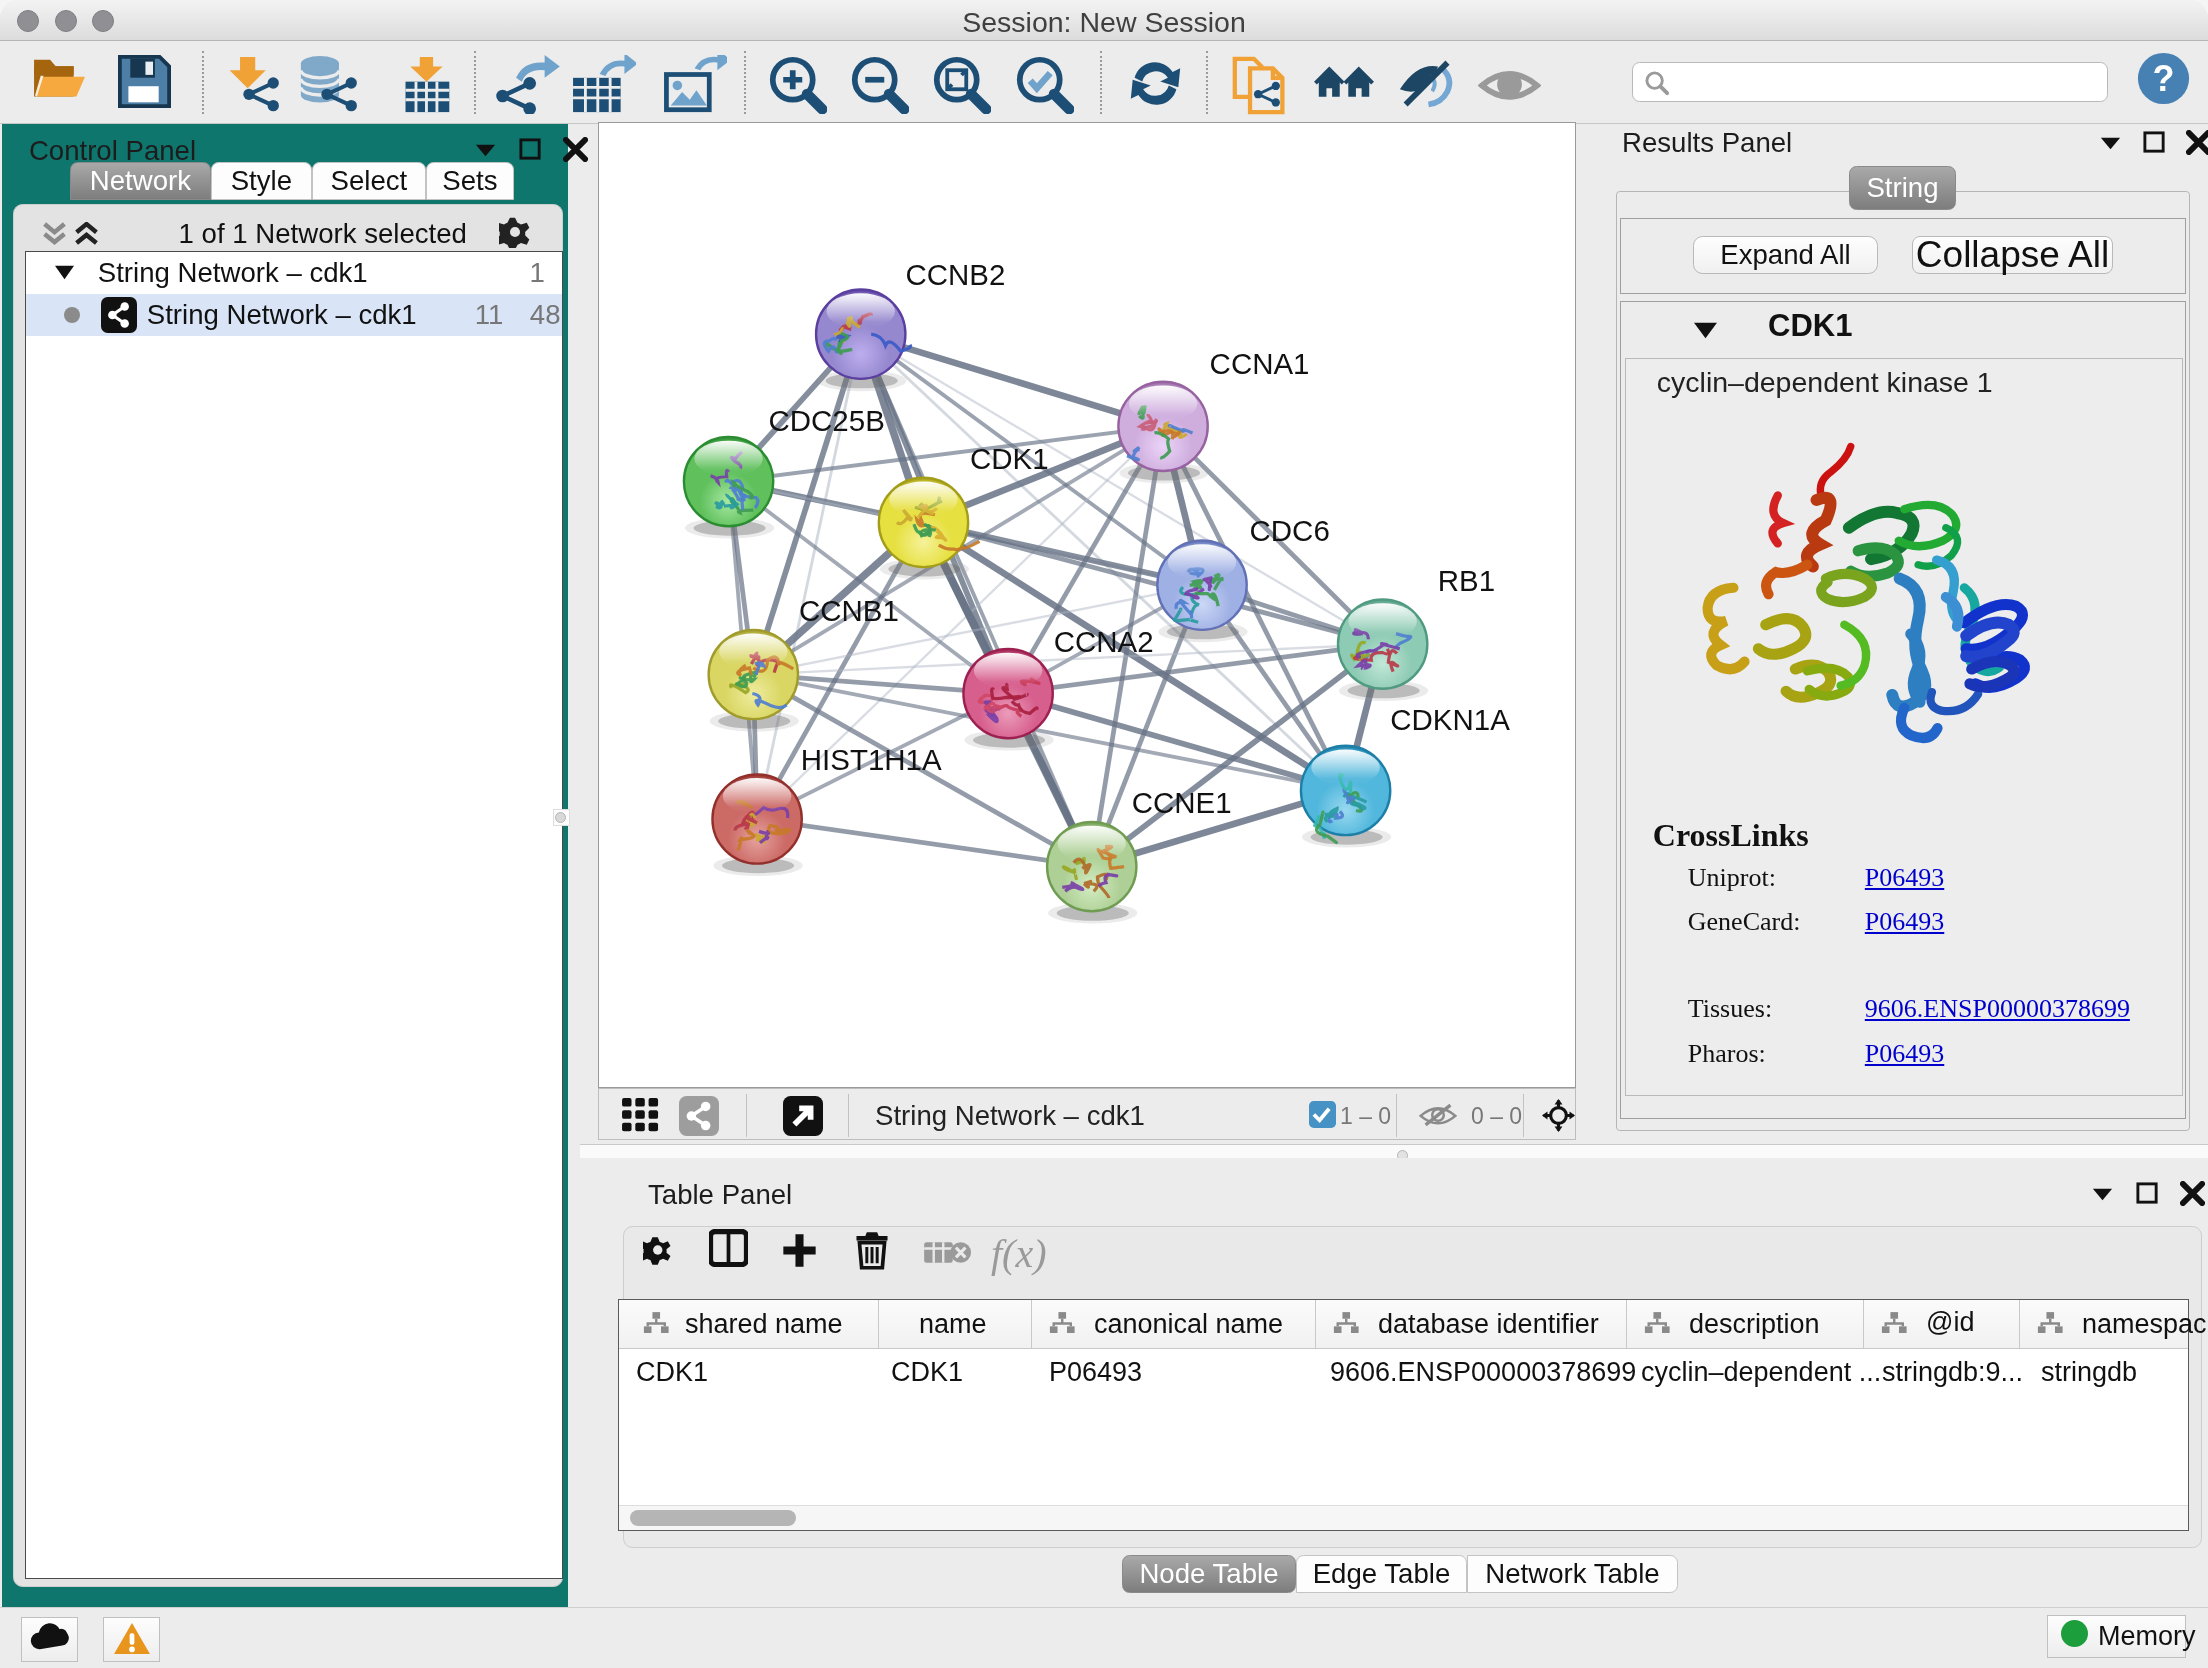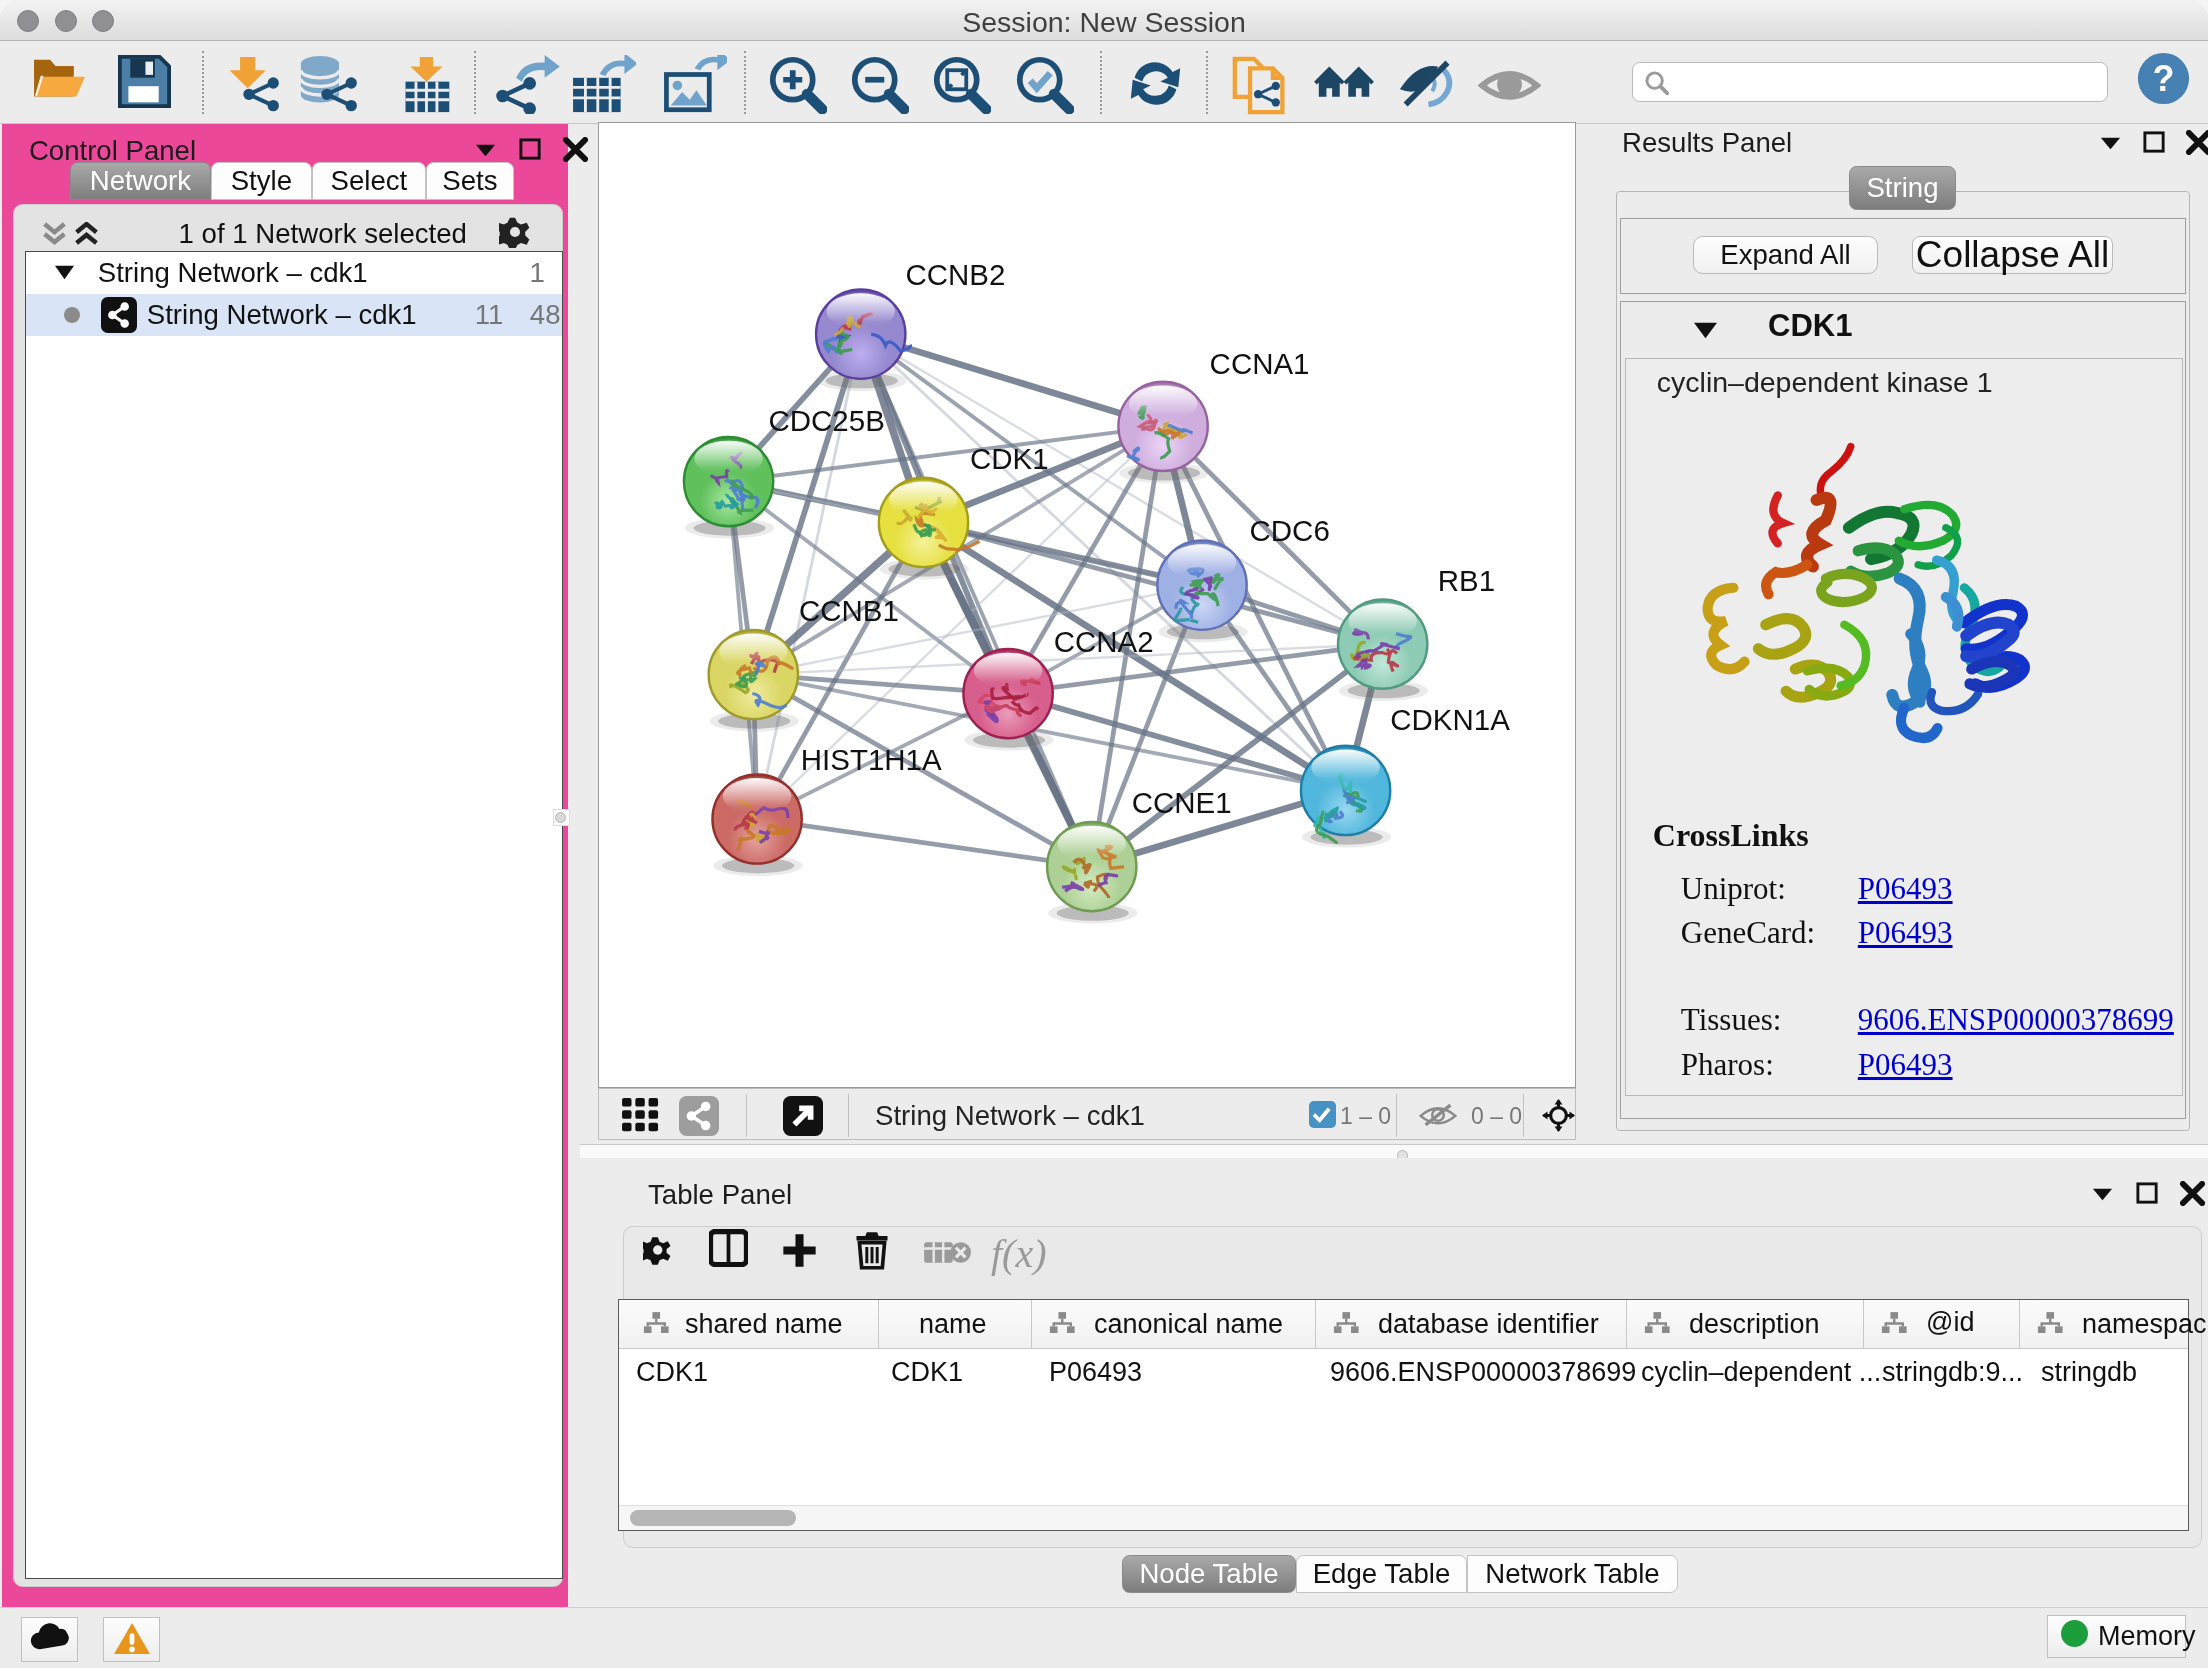--- a/index.html
+++ b/index.html
@@ -13,21 +13,21 @@
 #title { position:absolute; top:5.7px; left:0; width:100%; text-align:center; font-size:28.5px; color:#404040; }
 
 #toolbar { position:absolute; left:0; top:43px; width:2208px; height:81px; background:#ececec; border-bottom:1.9px solid #c6c6c6; }
 .tbi { position:absolute; top:12.4px; }
 .tsep { position:absolute; top:7.6px; width:0; height:63px; border-left:2.9px dotted #9a9a9a; }
 #searchbox { position:absolute; left:1632px; top:19px; width:476px; height:40px; background:#fff; border:1.9px solid #b9b9b9; border-radius:7.6px; }
 
 .ptitle { font-size:27.6px; color:#1c1c1c; }
 .hicons { position:absolute; display:flex; gap:23px; align-items:center; }
 
-#cp { position:absolute; left:1.9px; top:124px; width:566px; height:1484px; background:#ec4899; }
+#cp { position:absolute; left:1.9px; top:124px; width:566px; height:1484px; background:#0f766e; }
 #cp .ptitle { position:absolute; left:27px; top:6.7px; }
 .tabrow { position:absolute; display:flex; }
 .tab { height:38px; font-size:27.6px; display:flex; align-items:center; justify-content:center;
   background:#fdfdfd; border:1px solid #c3c3c3; color:#111; border-radius:7.6px 7.6px 0 0; }
 .tab.sel { background:linear-gradient(#a9a9a9,#7d7d7d); color:#fff; border-color:#8a8a8a; }
 #cpbody { position:absolute; left:11.4px; top:80px; width:550px; height:1383px; background:#e3e3e3; border:1px solid #cdcdcd; border-radius:9.5px; }
 #cpsub { position:absolute; left:9.5px; top:7.6px; width:523px; height:44px; }
 #cplist { position:absolute; left:10.5px; top:46px; width:538px; height:1328px; background:#fff; border:1.9px solid #4a4a4a; }
 .cprow { position:absolute; left:0; width:100%; height:42px; font-size:27.6px; color:#111; }
 
@@ -35,21 +35,21 @@
 #netbar { position:absolute; left:598px; top:1088px; width:978px; height:52px; background:#ececec; border:1px solid #bdbdbd; }
 #hdiv { position:absolute; left:580px; top:1144px; width:1628px; height:17px; background:#fafafa; border-top:1.9px solid #c9c9c9; }
 
 #results { position:absolute; left:1580px; top:124px; width:627px; height:1016px; background:#ececec; }
 
 #tpanel { position:absolute; left:580px; top:1158px; width:1628px; height:446px; background:#ececec; }
 
 #statusbar { position:absolute; left:0; top:1607px; width:2208px; height:61px; background:#ececec; border-top:1.9px solid #cfcfcf; }
 .sbtn { position:absolute; top:8.6px; width:57px; height:45px; background:linear-gradient(#fdfdfd,#ededed); border:1.9px solid #c0c0c0; }
 a.lnk { color:#0000cc; text-decoration:underline; }
-.clrow { position:absolute; left:55px; font-family:"Liberation Serif",serif; font-size:31px; color:#111; white-space:nowrap;margin-top:8px; }
+.clrow { position:absolute; left:62px; font-family:"Liberation Serif",serif; font-size:26px; color:#111; white-space:nowrap; }
 .cll { display:inline-block; min-width:177px; }
 
 </style>
 </head>
 <body>
 <div id="win">
 <div id="titlebar">
   <div class="tl" style="left:17px"></div>
   <div class="tl" style="left:55px"></div>
   <div class="tl" style="left:92px"></div>

